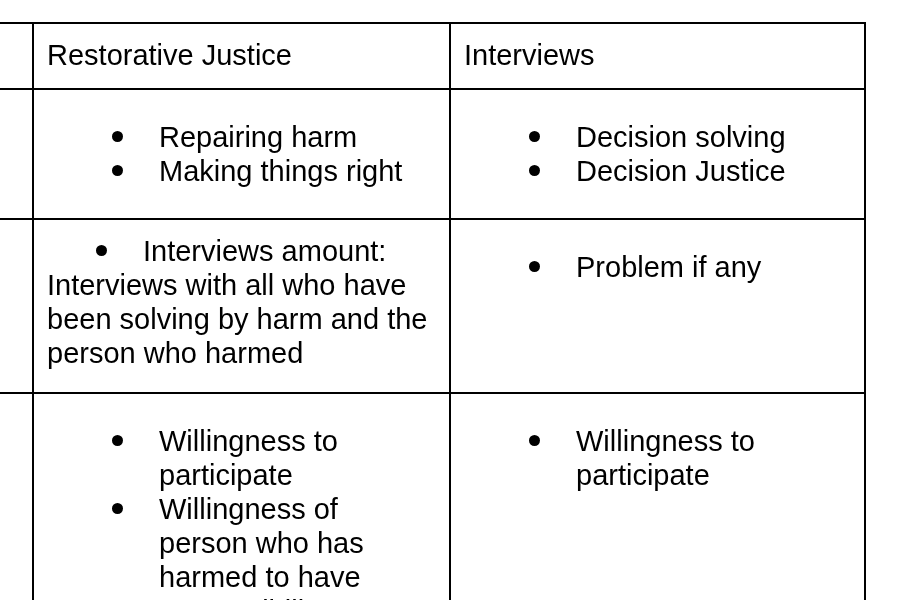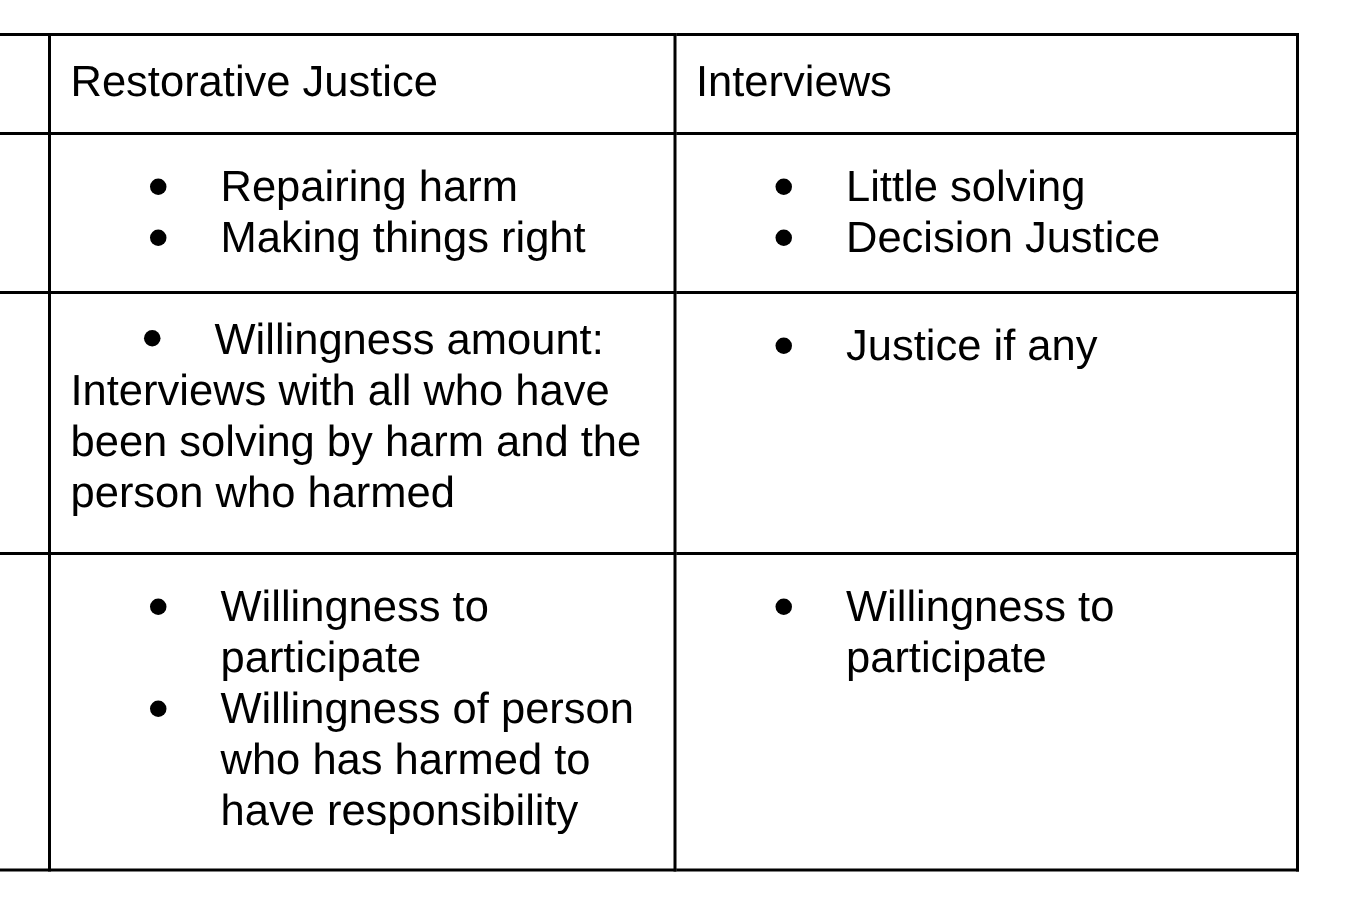--- a/index.html
+++ b/index.html
@@ -35,21 +35,21 @@
     line-height: 34px;
     color: #000000;
     overflow: hidden;
   }
   tr.r-header { height: 66px; }
   tr.r1 { height: 102px; }
   tr.r2 { height: 174px; }
   tr.r3 { height: 211px; }
 
   ul.blist {
-    margin: 4px;
+    margin: 16px;
     padding: 0;
     list-style: none;
   }
   ul.blist li {
     position: relative;
     padding-left: 96px;
   }
   span.dot {
     width: 11px;
     height: 11px;
@@ -92,34 +92,34 @@
       <tr class="r1">
         <td></td>
         <td>
           <ul class="blist">
             <li><span class="dot"></span><span>Repairing harm</span></li>
             <li><span class="dot"></span><span>Making things right</span></li>
           </ul>
         </td>
         <td>
           <ul class="blist">
-            <li><span class="dot"></span><span>Little solving</span></li>
+            <li><span class="dot"></span><span>Decision solving</span></li>
             <li><span class="dot"></span><span>Decision Justice</span></li>
           </ul>
         </td>
       </tr>
 
       <tr class="r2">
         <td></td>
         <td>
-          <p class="bpar"><span class="dot"></span><span>Willingness amount:</span> <span>Interviews with all who have been solving by harm and the person who harmed</span></p>
+          <p class="bpar"><span class="dot"></span><span>Interviews amount:</span> <span>Interviews with all who have been solving by harm and the person who harmed</span></p>
         </td>
         <td>
           <ul class="blist">
-            <li><span class="dot"></span><span>Justice if any</span></li>
+            <li><span class="dot"></span><span>Problem if any</span></li>
           </ul>
         </td>
       </tr>
 
       <tr class="r3">
         <td></td>
         <td>
           <ul class="blist">
             <li><span class="dot"></span><span>Willingness to participate</span></li>
             <li><span class="dot"></span><span>Willingness of person who has harmed to have responsibility</span></li>

